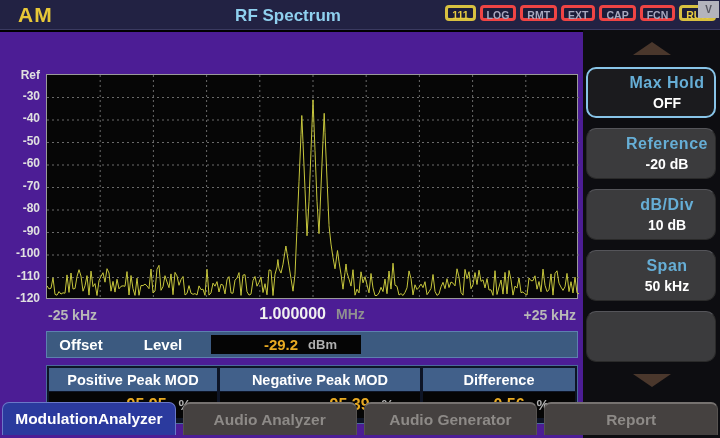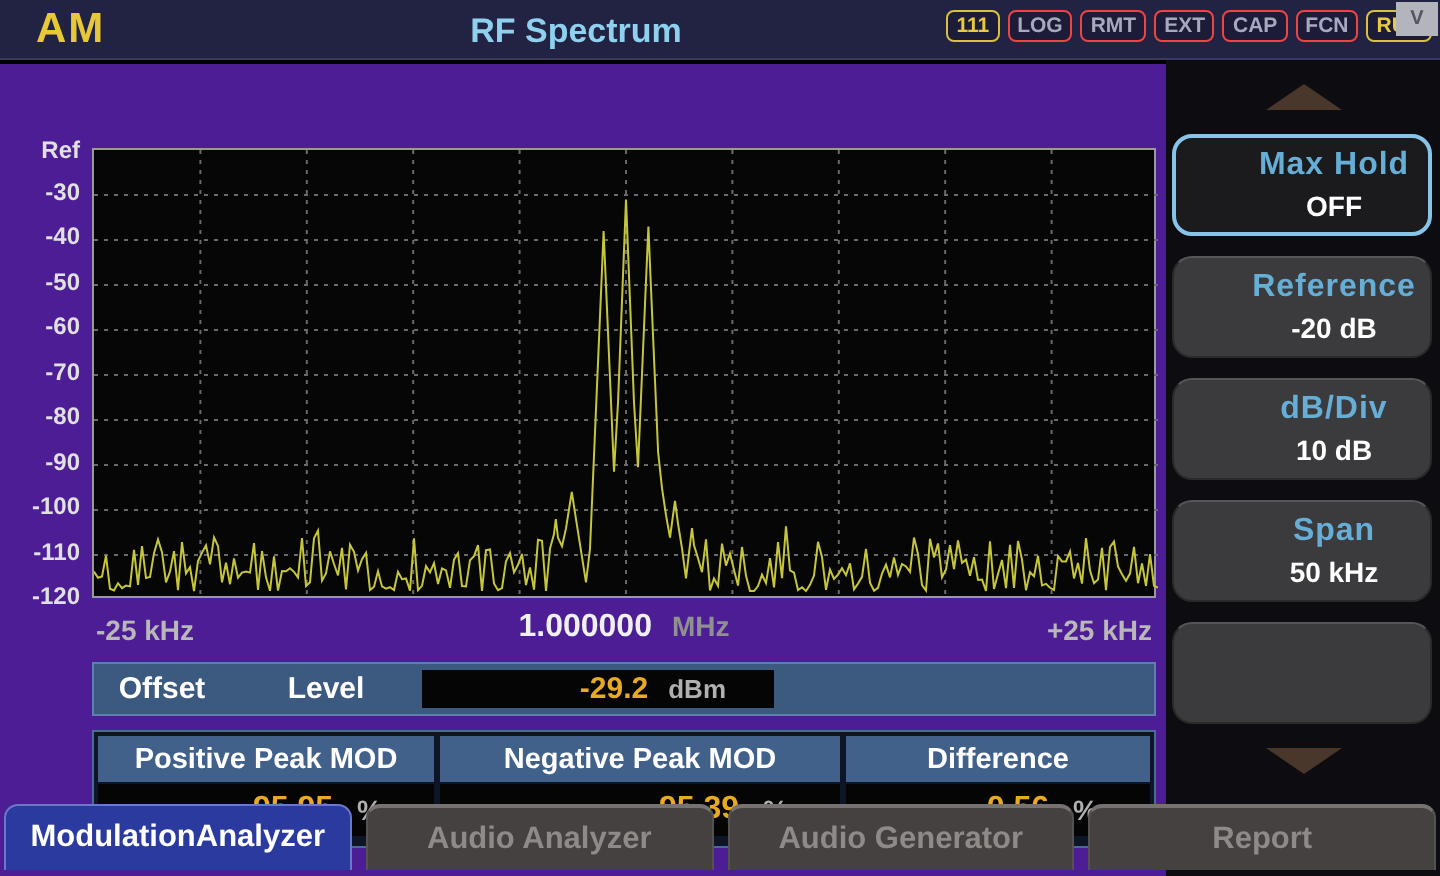--- a/index.html
+++ b/index.html
@@ -6,21 +6,21 @@
   html,body { width:720px; height:438px; overflow:hidden; }
   body { position:relative; background:#000; font-family:"Liberation Sans", sans-serif; font-weight:bold; }
 
   
   .topbar { position:absolute; left:0; top:0; width:720px; height:30px;
             background:#222243; border-bottom:1px solid #3a3a60; }
   .mode-label { position:absolute; left:18px; top:3px; font-size:21px; color:#e8c838; letter-spacing:1px; }
   .page-title { position:absolute; left:288px; top:6px; transform:translateX(-50%);
                 font-size:17px; color:#8fd0ee; }
   .badges { position:absolute; right:4px; top:5px; display:flex; gap:4px; align-items:center; }
-  .badge { height:16px; line-height:14px; padding:0 4px; border:1px solid #ef4444; border-radius:4px;
+  .badge { height:16px; line-height:14px; padding:0 4px; border:3px solid #ef4444; border-radius:4px;
            color:#a8a8bf; font-size:10.5px; background:#1c1c38; }
   .badge.active { border-color:#d8c040; color:#e8cc40; }
   .corner-box { position:absolute; right:1px; top:1px; width:21px; height:17px; background:#b4b4bc;
                 color:#55555e; font-size:10px; text-align:center; line-height:17px; z-index:5; }
 
   
   .content { position:absolute; left:0; top:32px; width:583px; height:408px; background:#4c1d95; }
   .sidebar { position:absolute; left:583px; top:30px; width:137px; height:408px; background:#0d0d11; }
 
   
@@ -40,21 +40,21 @@
 
   
   .readout-row { position:absolute; left:46px; top:299px; width:532px; height:27px;
                  background:#3c5a80; border:1px solid #5d80b0; display:flex; align-items:stretch; }
   .ro-label { color:#fff; font-size:15px; display:flex; align-items:center; justify-content:center; }
   .ro-label.l1 { width:68px; }
   .ro-label.l2 { width:96px; }
   .ro-cell { background:#050505; margin:3px 0; display:flex; align-items:center; justify-content:flex-end;
              gap:10px; padding-right:24px; }
   .ro-cell.c1 { width:148px; }
-  .ro-cell.c2 { width:176px;padding-left:30px; }
+  .ro-cell.c2 { width:150px;padding-left:30px; }
   .ro-spacer { flex:1; }
   .val-yellow { color:#e8aa22; font-size:15px; }
   .val-unit { color:#b0b0b0; font-size:13px; font-weight:bold; }
 
   
   .mod-table { position:absolute; left:46px; top:333px; width:532px; height:59px;
                background:#0e1526; border:1px solid #4a6a9a; display:flex; gap:3px;
                padding:2px 2px 5px 2px; }
   .mod-col { display:flex; flex-direction:column; gap:1px; }
   .mod-col:nth-child(1){ width:168px; } .mod-col:nth-child(2){ width:200px; } .mod-col:nth-child(3){ flex:1;justify-content:space-between; }

